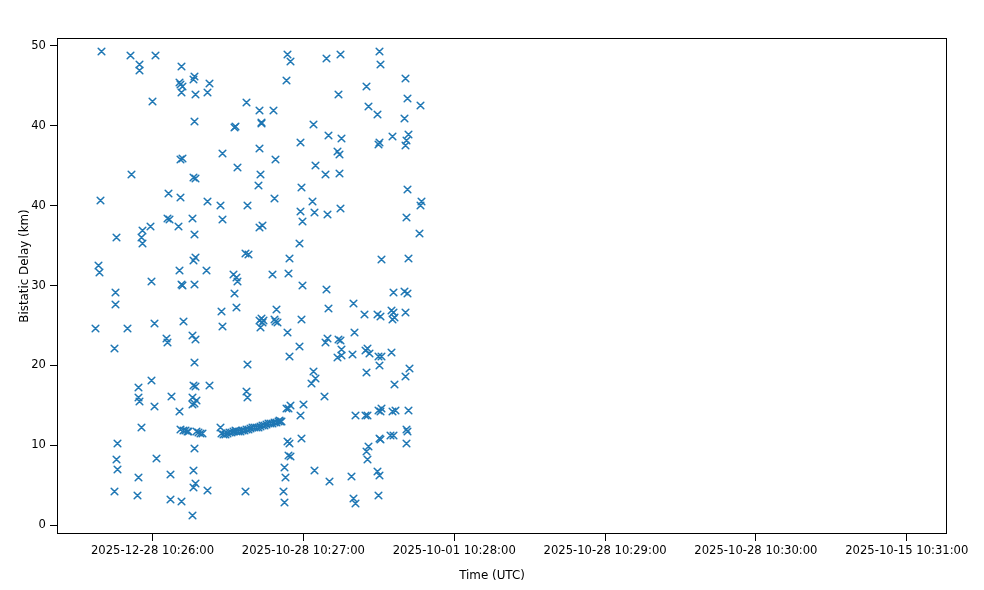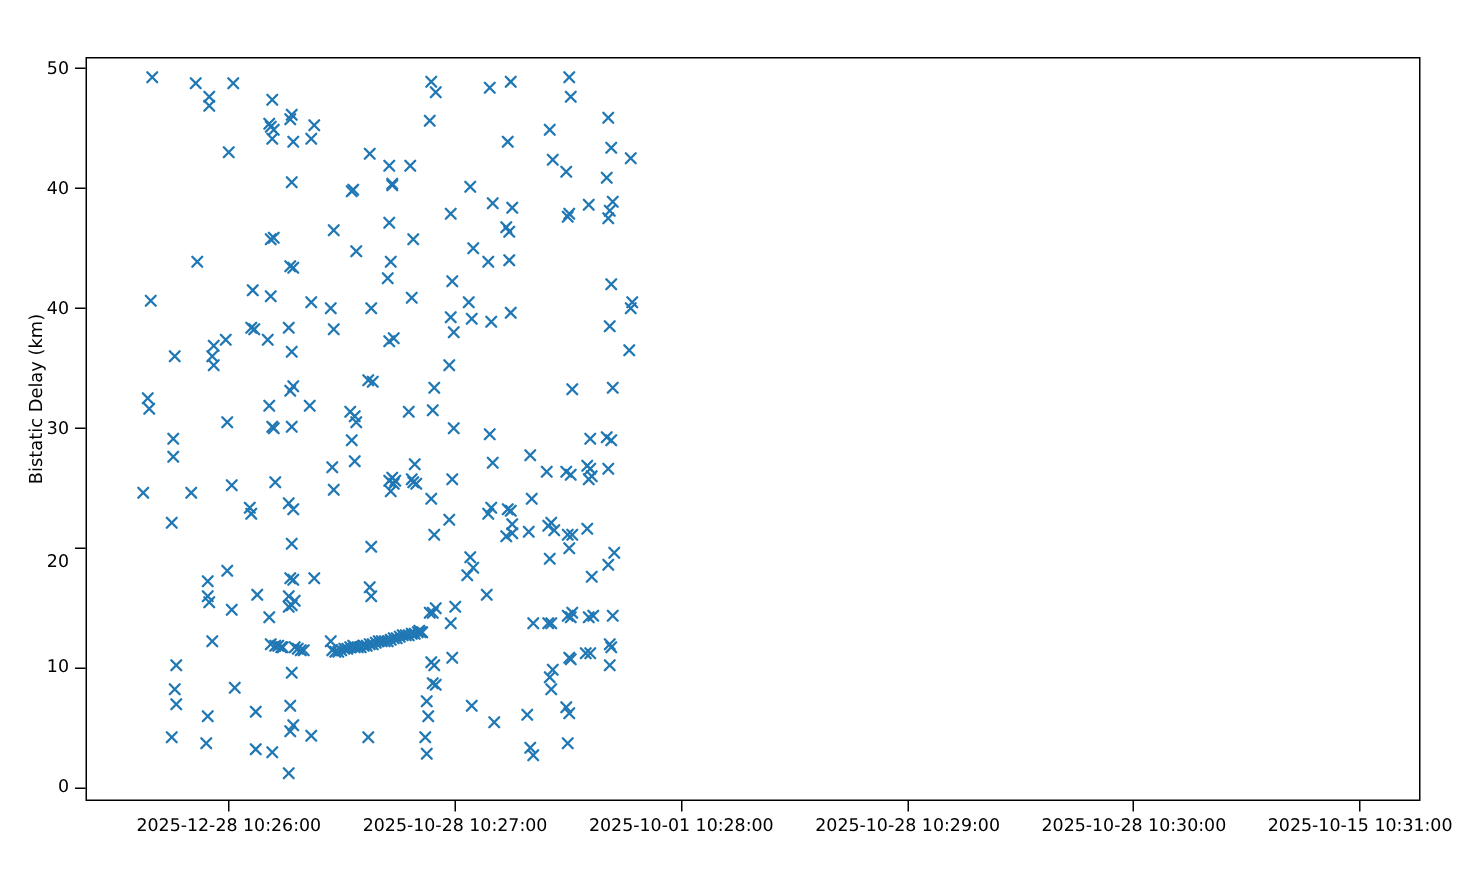--- a/index.html
+++ b/index.html
@@ -41,21 +41,21 @@
 </style>
 </head>
 <body>
 
 <div id="figure">
 
 
   <div id="ylabels">
       <div class="ylabel" style="top: 517.214px;">0</div>
       <div class="ylabel" style="top: 437.343px;">10</div>
-      <div class="ylabel" style="top: 367px;">20</div>
+      <div class="ylabel" style="top: 357px;">20</div>
       <div class="ylabel" style="top: 277.601px;">30</div>
       <div class="ylabel" style="top: 197.729px;">40</div>
       <div class="ylabel" style="top: 117.858px;">40</div>
       <div class="ylabel" style="top: 37.9871px;">50</div>
     </div>
   <div id="yticks-host">
       <div class="ytick" style="top: 524.714px;"></div>
       <div class="ytick" style="top: 444.843px;"></div>
       <div class="ytick" style="top: 364.972px;"></div>
       <div class="ytick" style="top: 285.101px;"></div>
@@ -74,20 +74,21 @@
   <div id="xlabels-host">
       <div class="xlabel" style="left: 152.537px;">2025-12-28 10:26:00</div>
       <div class="xlabel" style="left: 303.384px;">2025-10-28 10:27:00</div>
       <div class="xlabel" style="left: 454.232px;">2025-10-01 10:28:00</div>
       <div class="xlabel" style="left: 605.079px;">2025-10-28 10:29:00</div>
       <div class="xlabel" style="left: 755.927px;">2025-10-28 10:30:00</div>
       <div class="xlabel" style="left: 906.774px;">2025-10-15 10:31:00</div>
     </div>
 
   <div id="ylabel-text">Bistatic Delay (km)</div>
+  <div id="xlabel-text">Time (UTC)</div>
 
   <div id="axes">
     <div id="plotarea">
         <div class="marker" style="left: 43.9972px; top: 12.7794px;">
           <svg width="9" height="9" viewBox="0 0 9 9">
             <path d="M1.2 1.2 L7.8 7.8 M7.8 1.2 L1.2 7.8" stroke="#1f77b4" stroke-width="1.55" stroke-linecap="round" fill="none"></path>
           </svg>
         </div>
         <div class="marker" style="left: 42.7401px; top: 161.34px;">
           <svg width="9" height="9" viewBox="0 0 9 9">

